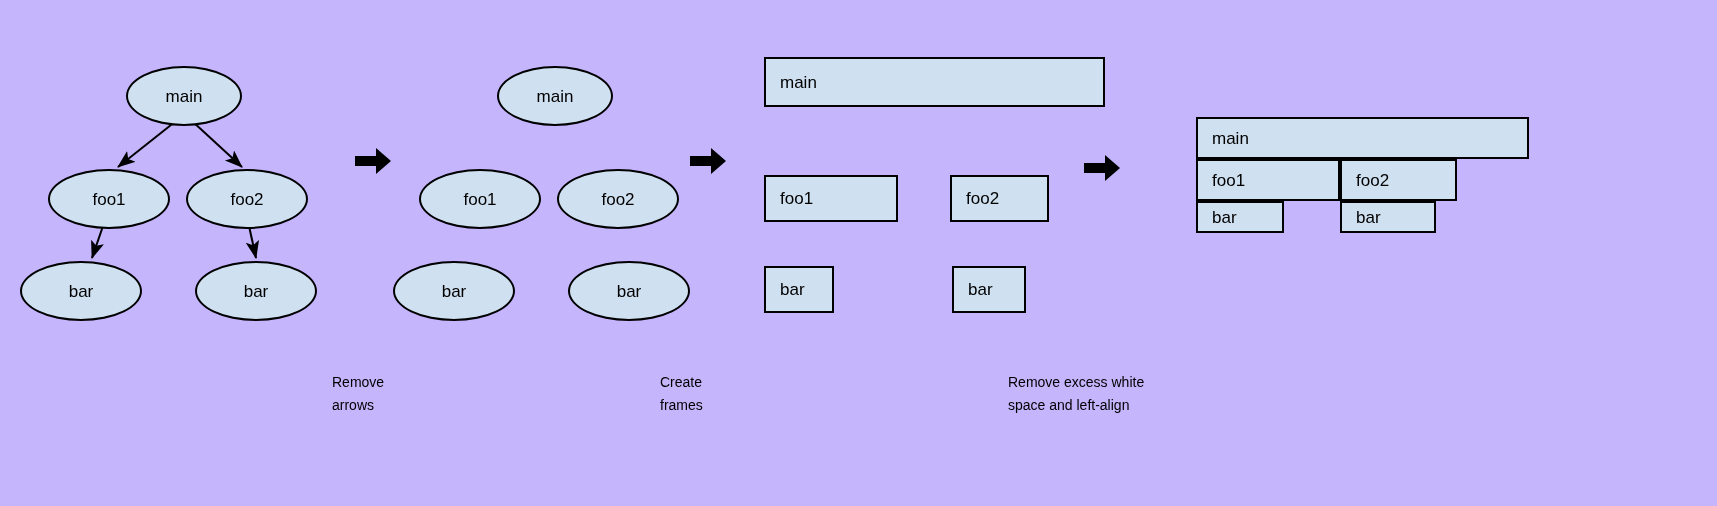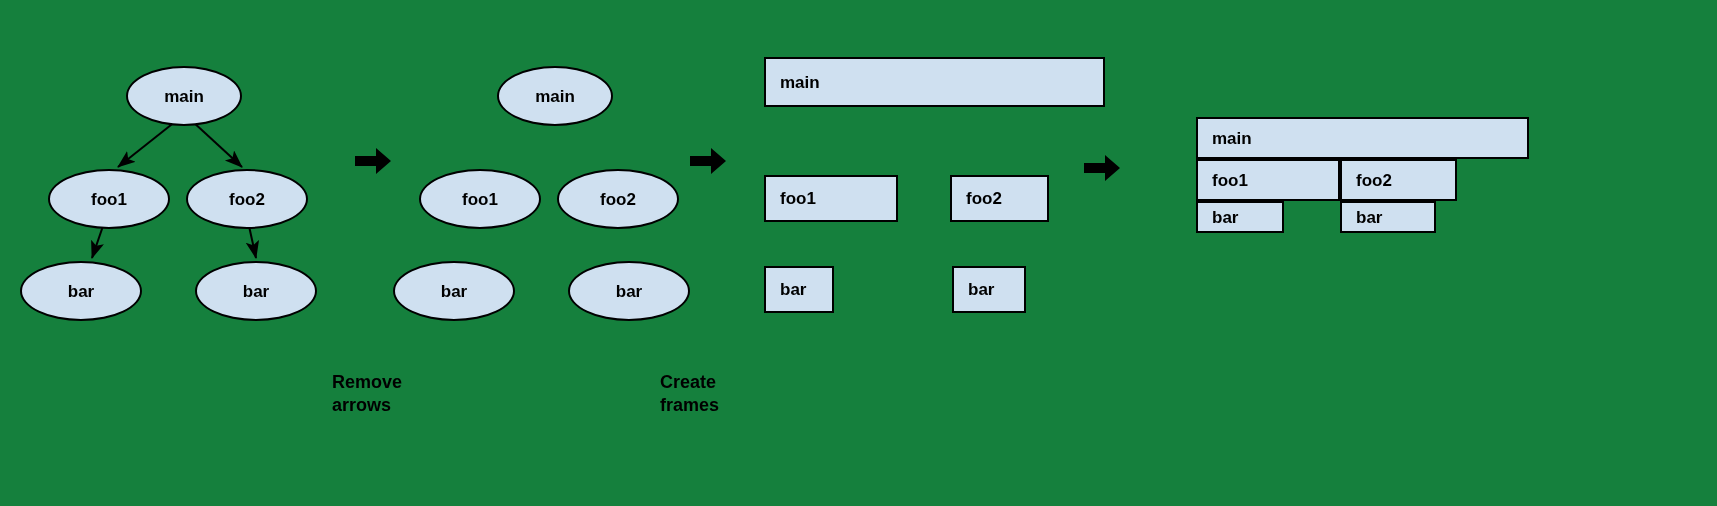--- a/index.html
+++ b/index.html
@@ -8,23 +8,22 @@
     background: #ffffff;
   }
   body {
     font-family: "Liberation Sans", sans-serif;
     color: #000000;
   }
   #canvas {
     position: relative;
     width: 1717px;
     height: 506px;
-    background: #15803d;
+    background: #c4b5fd;
     overflow: hidden;
-    font-weight: bold;
   }
   .panel { position: absolute; top: 0; left: 0; }
 
   
   .node-ellipse {
     position: absolute;
     box-sizing: border-box;
     background: #cfe0f0;
     border: 2px solid #000000;
     border-radius: 50%;
@@ -75,21 +74,21 @@
   }
 
   
   .step-arrow {
     position: absolute;
   }
 
   
   .caption {
     position: absolute;
-    font-size: 18px;
+    font-size: 14px;
     line-height: 23px;
     color: #000000;
     white-space: pre-line;
   }
 </style>
 </head>
 <body>
 
 <div id="canvas">
 
@@ -190,14 +189,16 @@
     </div>
     <div class="node-flame" style="left:1340px; top:201px; width:96px; height:32px;">
       <span>bar</span>
     </div>
   </div>
 
   <div class="caption" style="left:332px; top:371px;">Remove
 arrows</div>
   <div class="caption" style="left:660px; top:371px;">Create
 frames</div>
+  <div class="caption" style="left:1008px; top:371px;">Remove excess white
+space and left-align</div>
 
 </div>
 
 </body></html>

